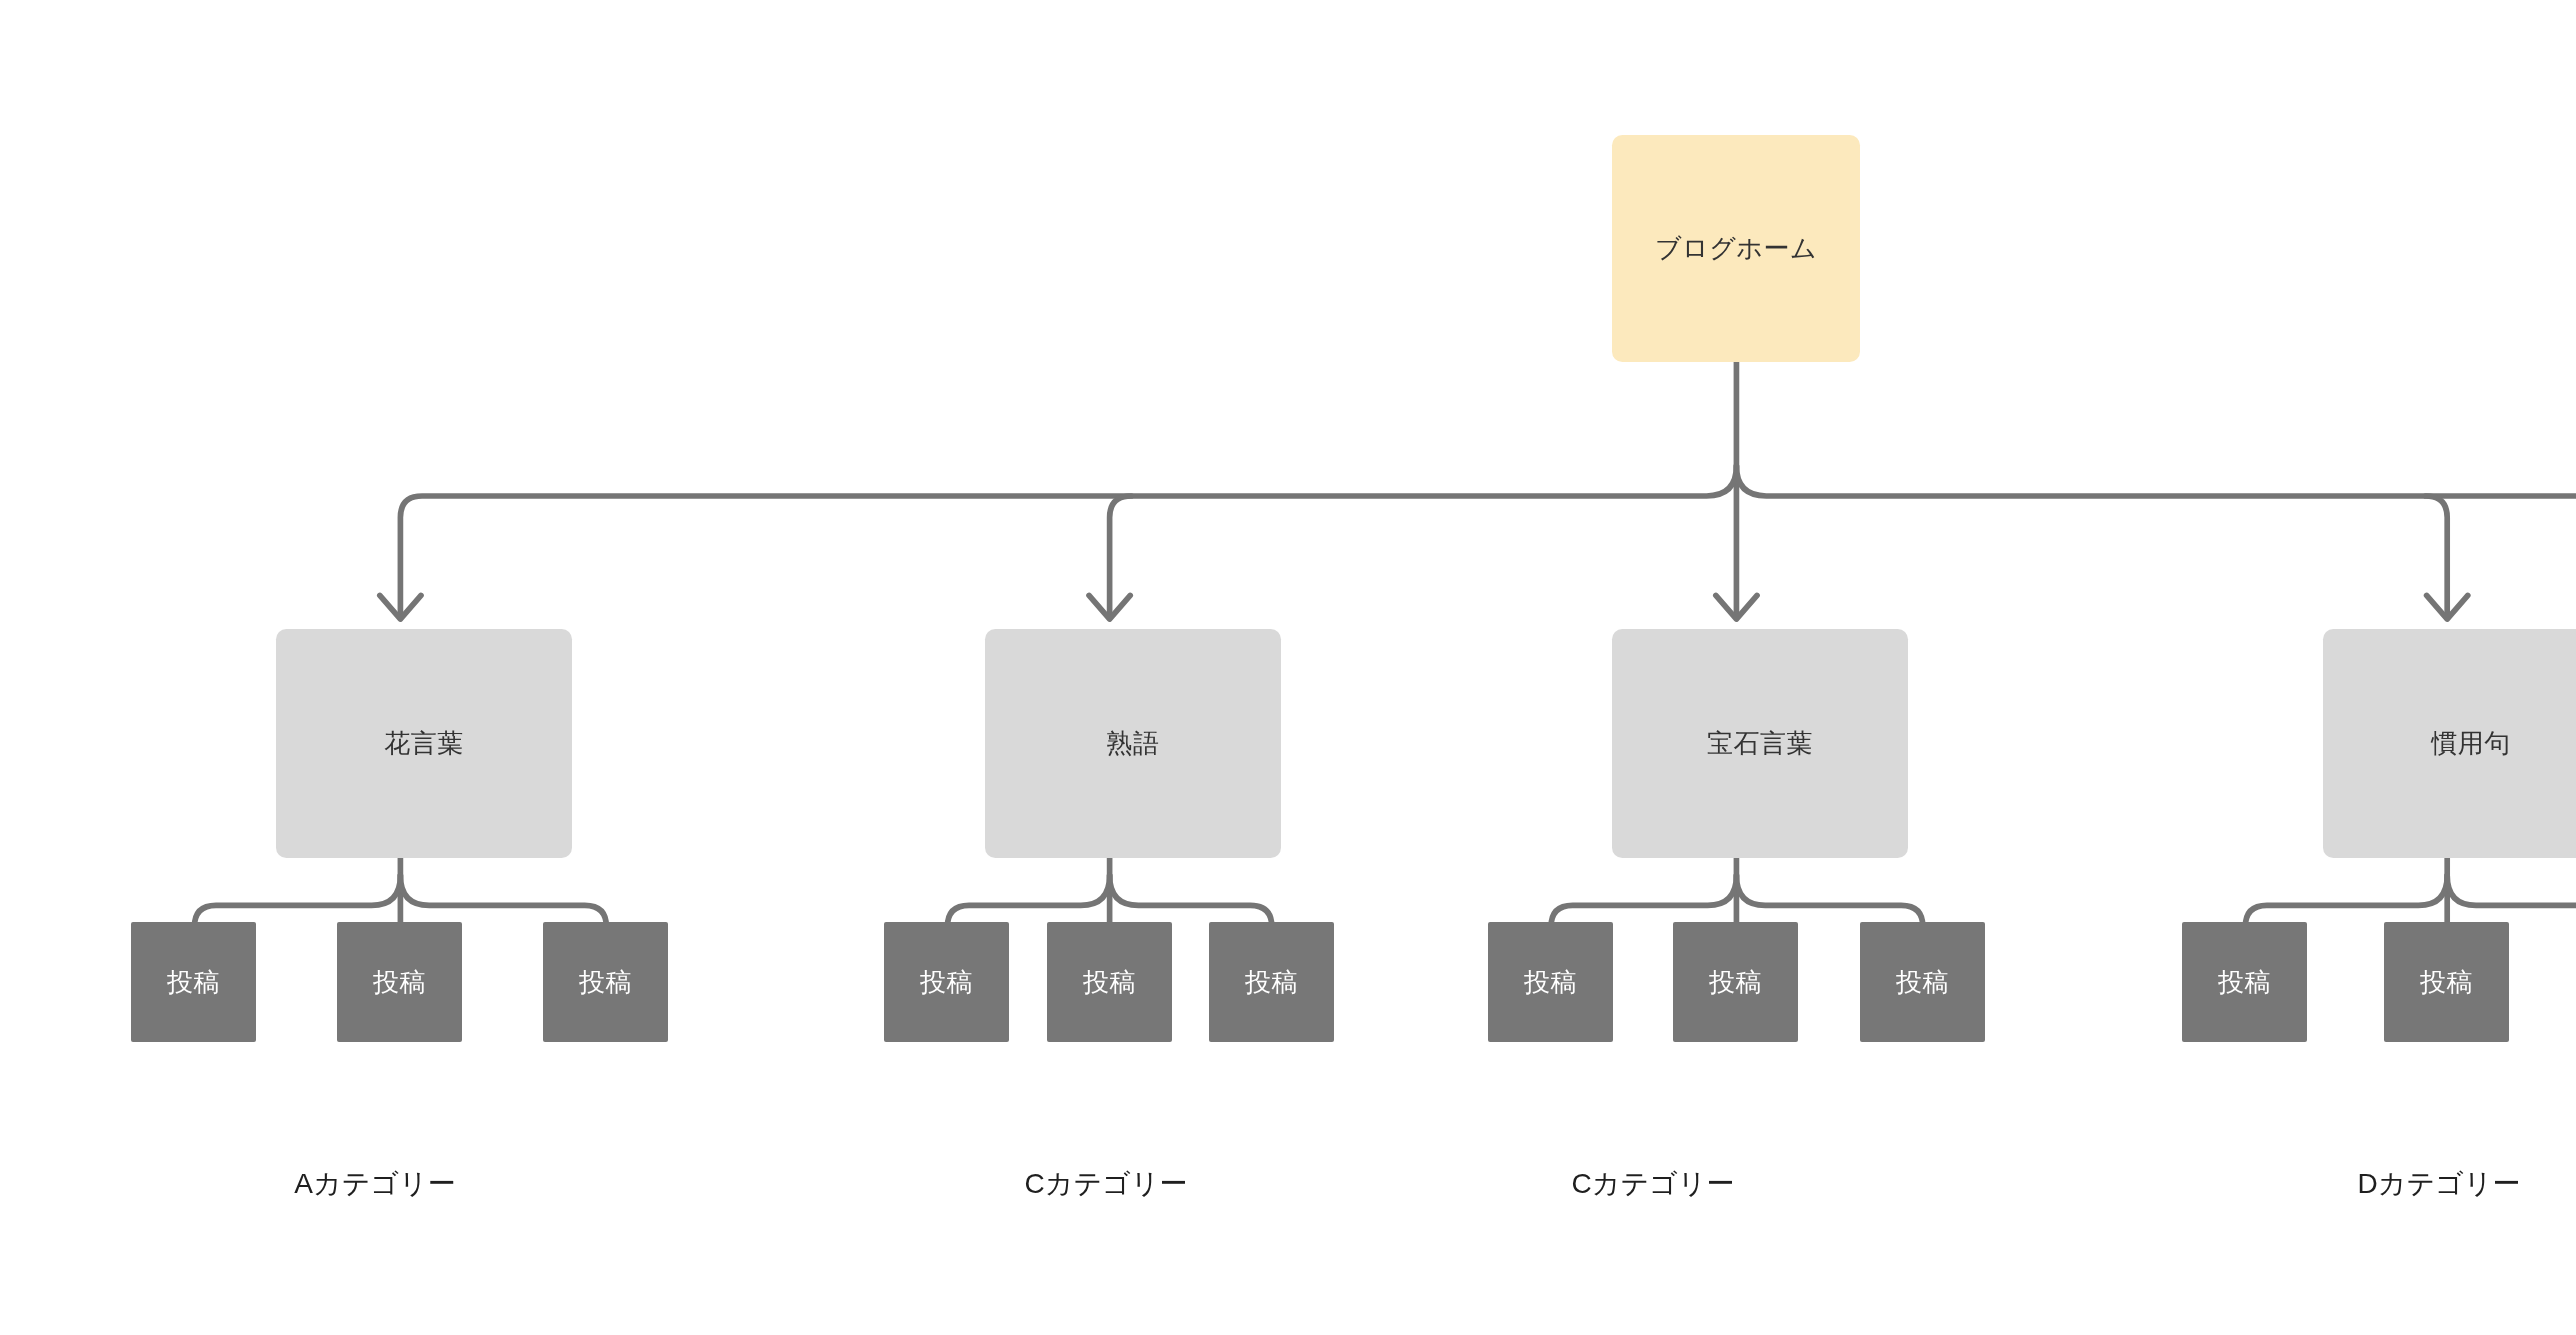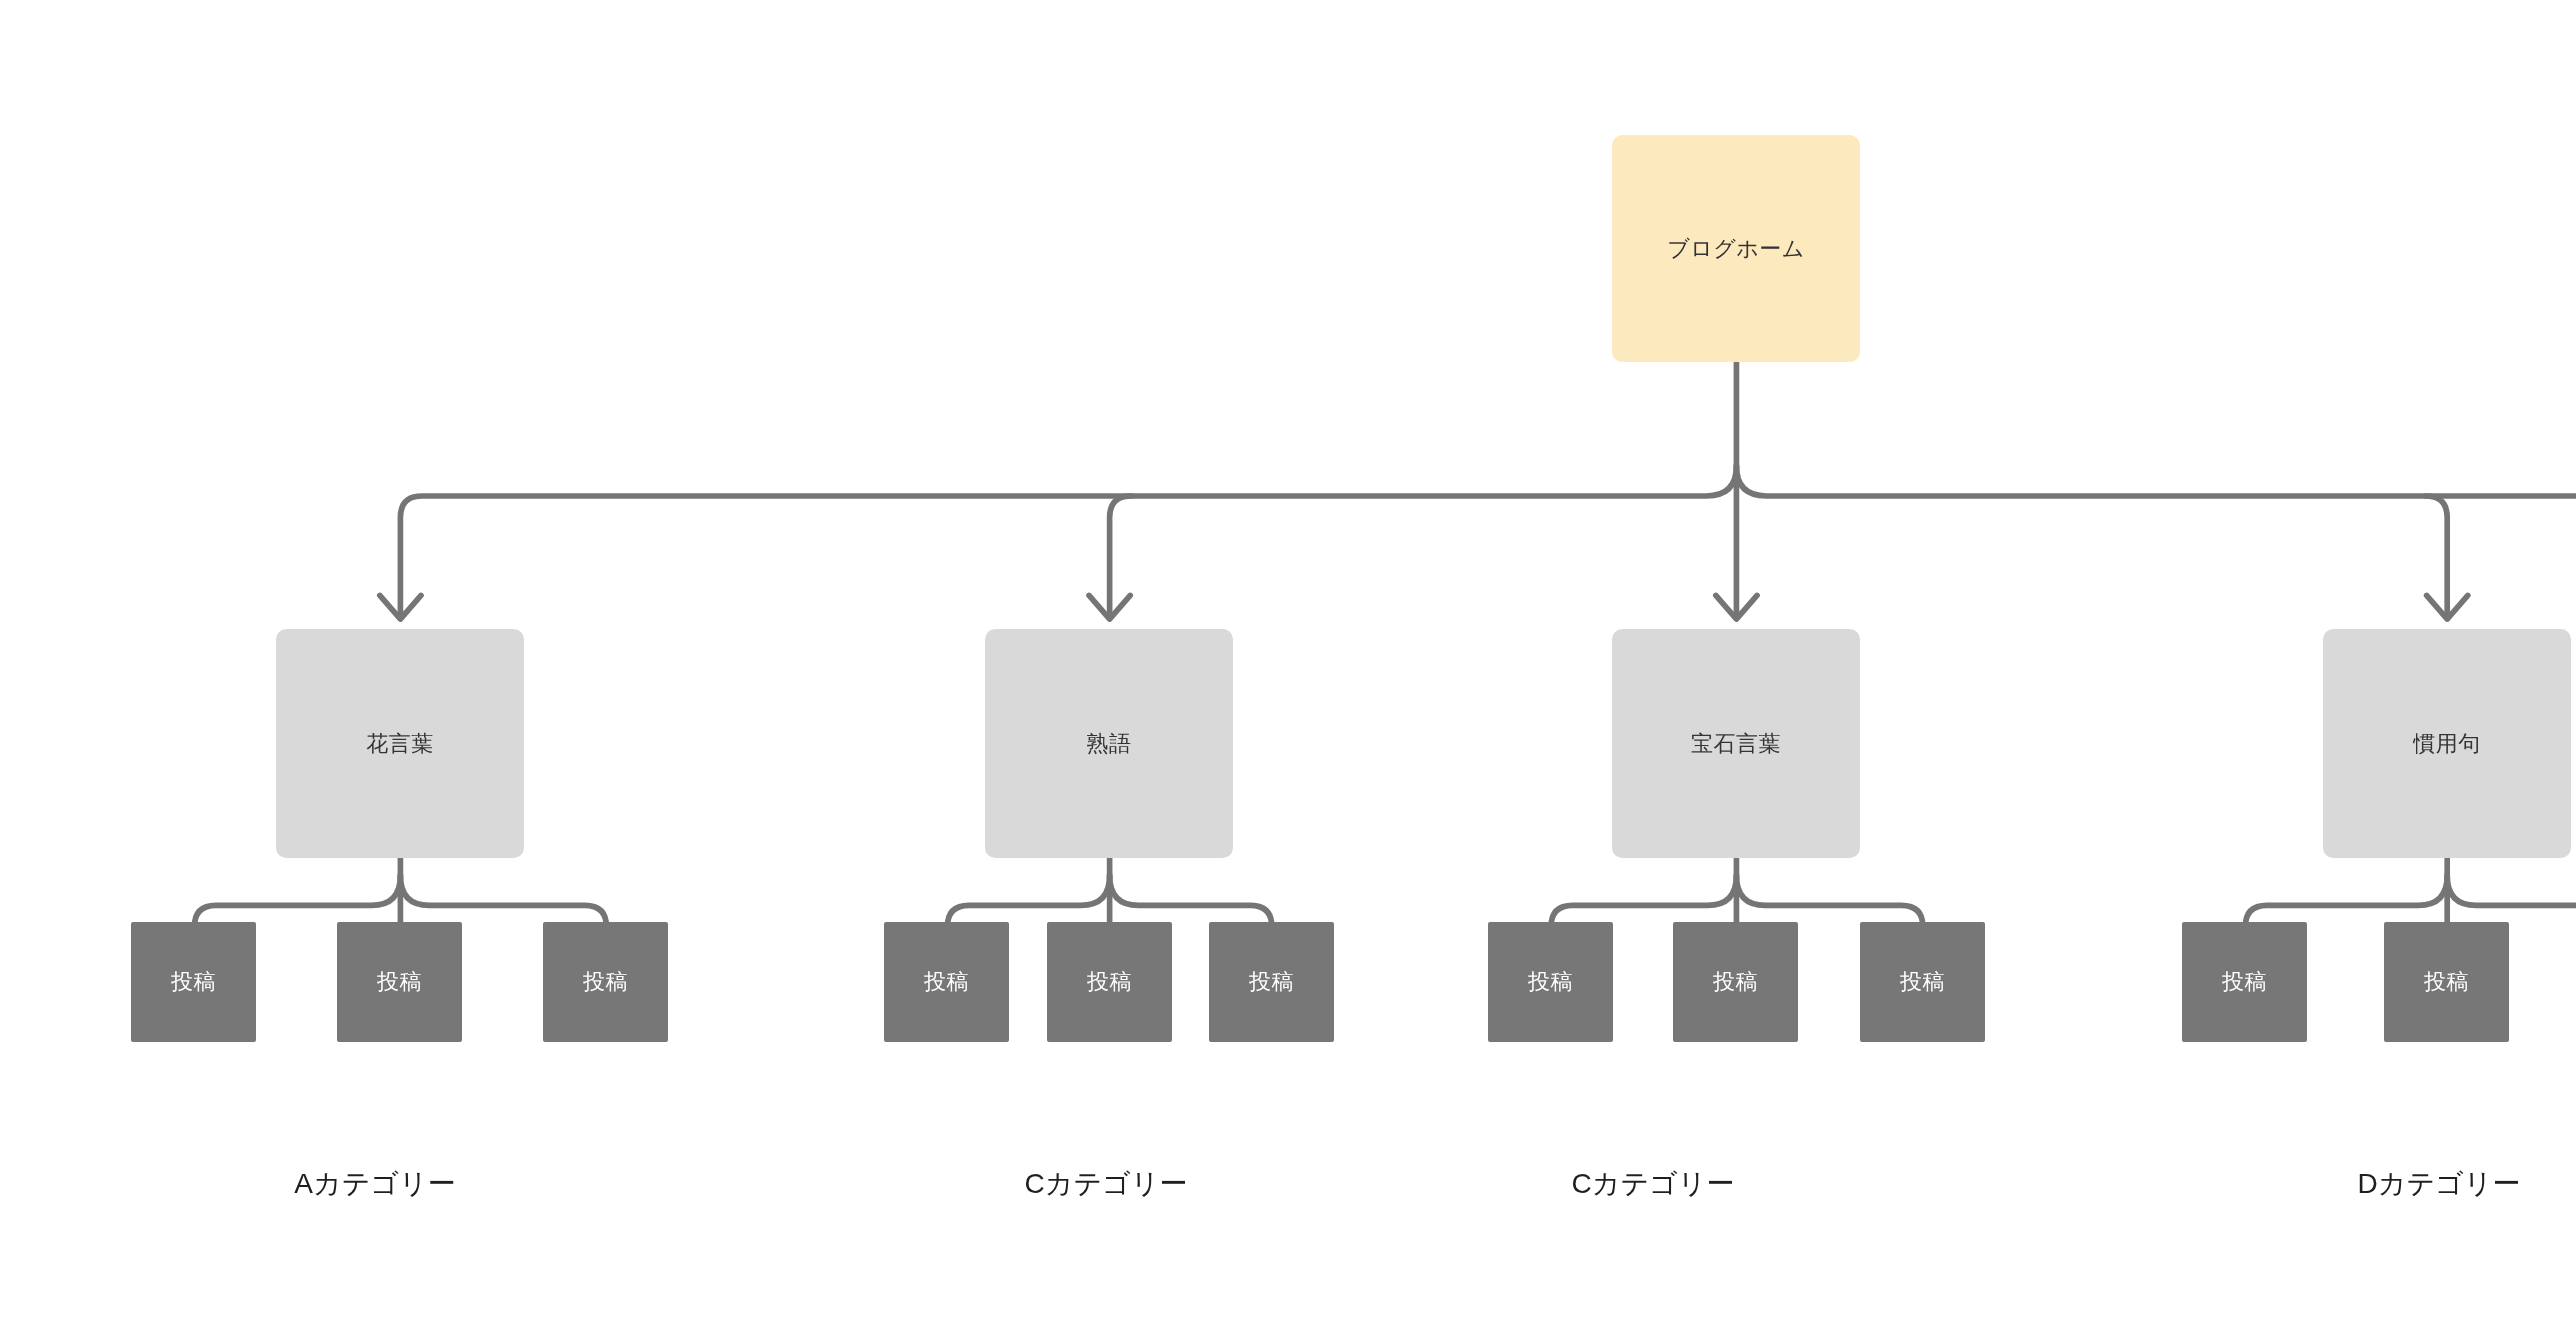--- a/index.html
+++ b/index.html
@@ -26,34 +26,34 @@
     stroke-width: 11;
     stroke-linecap: round;
     stroke-linejoin: round;
   }
   .node {
     position: absolute;
     display: flex;
     align-items: center;
     justify-content: center;
     text-align: center;
-    font-size: 22px;
+    font-size: 26px;
     letter-spacing: 0.5px;
     color: var(--node-text, #333333);
     border-radius: 10.3px;
     box-sizing: border-box;
   }
   .node--home {
     left: 1612px; top: 135px;
     width: 248px; height: 227px;
     background: var(--root-fill, #FCE9BD);
   }
   .node--category {
     top: 629px;
-    width: 248px; height: 229px;
+    width: 296px; height: 229px;
     background: var(--category-fill, #D9D9D9);
   }
   .node--post {
     top: 922px;
     width: 125px; height: 120px;
     border-radius: 2px;
     background: var(--post-fill, #777777);
     color: var(--post-text, #ffffff);
   }
   .group-label {

